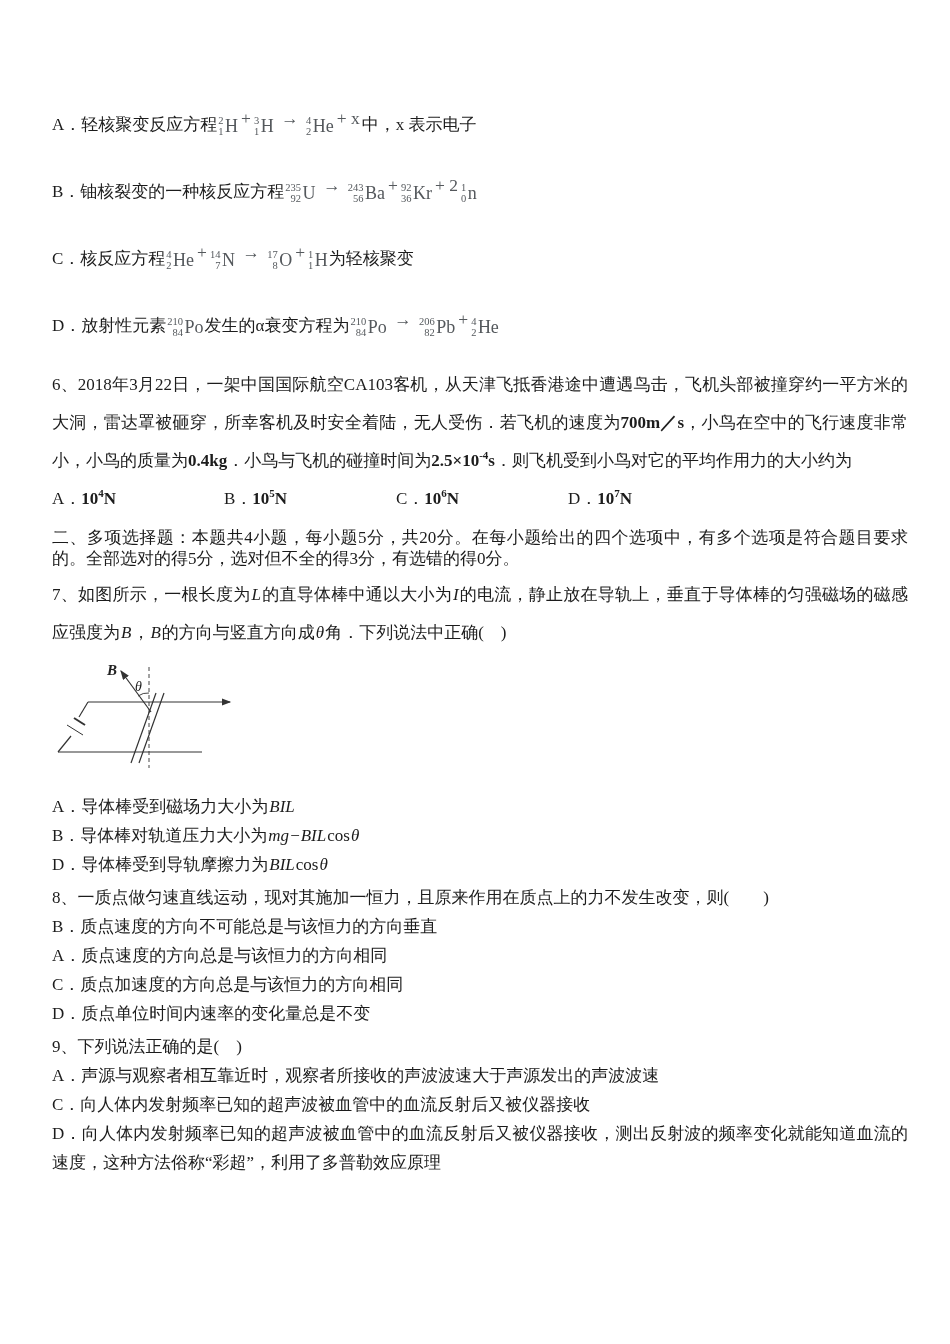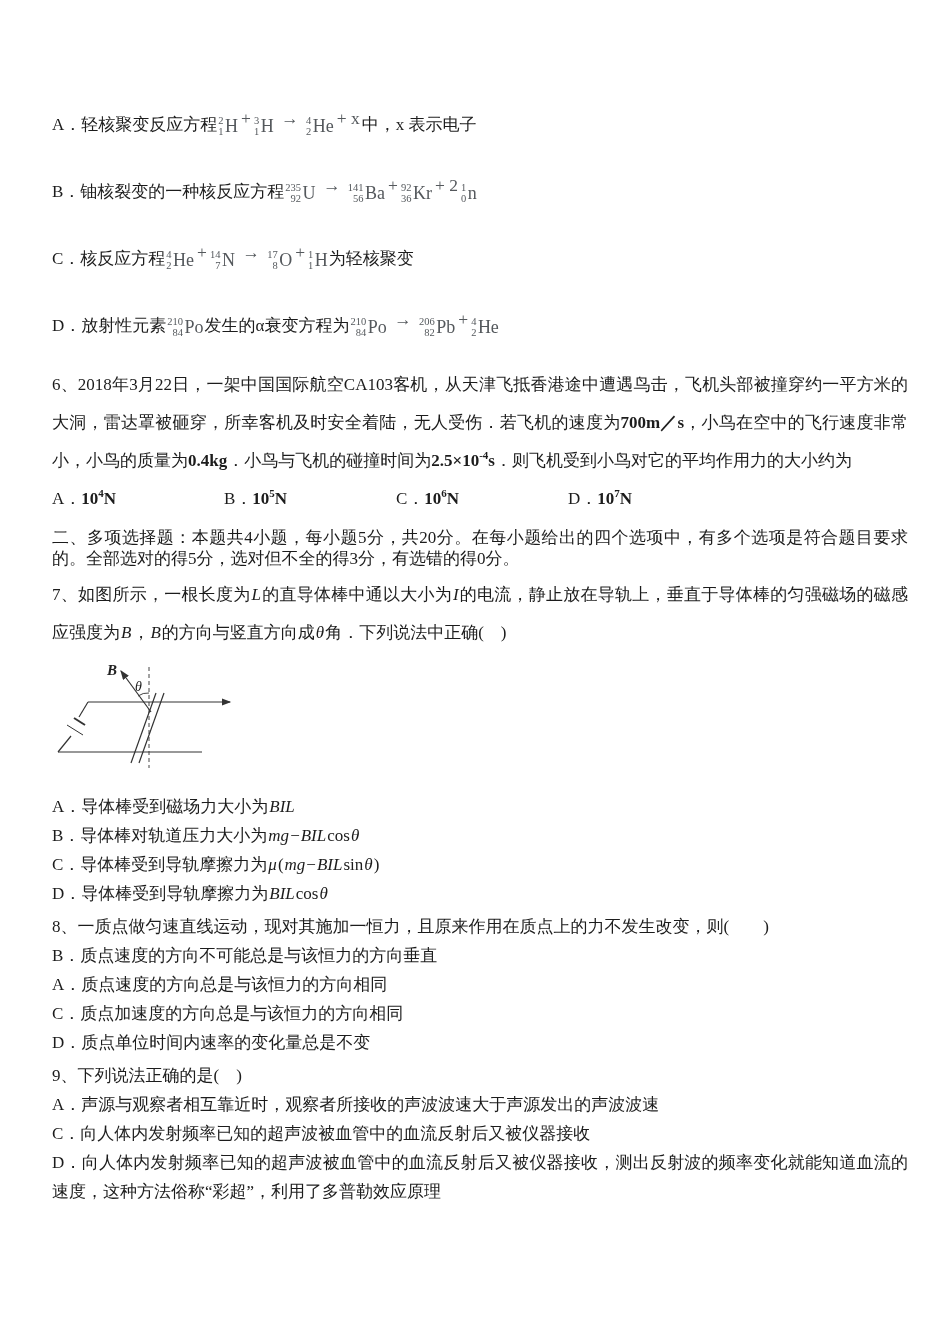--- a/index.html
+++ b/index.html
@@ -73,21 +73,21 @@
         <span class="sym">He</span>
       </span><span class="eqt">+ x</span>中，x 表示电子</p>
   <p class="eq-line">B．铀核裂变的一种核反应方程<span class="iso">
         <span class="nums">
           <span class="mass">235</span>
           <span class="znum">92</span>
         </span>
         <span class="sym">U</span>
       </span><span class="eqt"> → </span><span class="iso">
         <span class="nums">
-          <span class="mass">141</span>
+          <span class="mass">243</span>
           <span class="znum">56</span>
         </span>
         <span class="sym">Ba</span>
       </span><span class="eqt">+</span><span class="iso">
         <span class="nums">
           <span class="mass">92</span>
           <span class="znum">36</span>
         </span>
         <span class="sym">Kr</span>
       </span><span class="eqt">+ 2</span><span class="iso">
@@ -181,21 +181,20 @@
       <line x1="13" y1="63" x2="29" y2="73" stroke="#333" stroke-width="1"></line>
       <line x1="17" y1="74" x2="4" y2="90" stroke="#333" stroke-width="1.2"></line>
 
       <line x1="102" y1="31" x2="77" y2="101" stroke="#333" stroke-width="1.2"></line>
       <line x1="110" y1="31" x2="85" y2="101" stroke="#333" stroke-width="1.2"></line>
     </svg>
   </div>
 
   <p class="opt">A．导体棒受到磁场力大小为<i class="var">BIL</i></p>
   <p class="opt">B．导体棒对轨道压力大小为<i class="var">mg</i>−<i class="var">BIL</i>cos<i class="var">θ</i></p>
-  <p class="opt">C．导体棒受到导轨摩擦力为<i class="var">μ</i>(<i class="var">mg</i>−<i class="var">BIL</i>sin<i class="var">θ</i>)</p>
   <p class="opt">D．导体棒受到导轨摩擦力为<i class="var">BIL</i>cos<i class="var">θ</i></p>
 
   <p class="qstem">8、一质点做匀速直线运动，现对其施加一恒力，且原来作用在质点上的力不发生改变，则(　　)</p>
   <p class="opt">B．质点速度的方向不可能总是与该恒力的方向垂直</p>
   <p class="opt">A．质点速度的方向总是与该恒力的方向相同</p>
   <p class="opt">C．质点加速度的方向总是与该恒力的方向相同</p>
   <p class="opt">D．质点单位时间内速率的变化量总是不变</p>
 
   <p class="qstem">9、下列说法正确的是(　)</p>
   <p class="opt">A．声源与观察者相互靠近时，观察者所接收的声波波速大于声源发出的声波波速</p>

